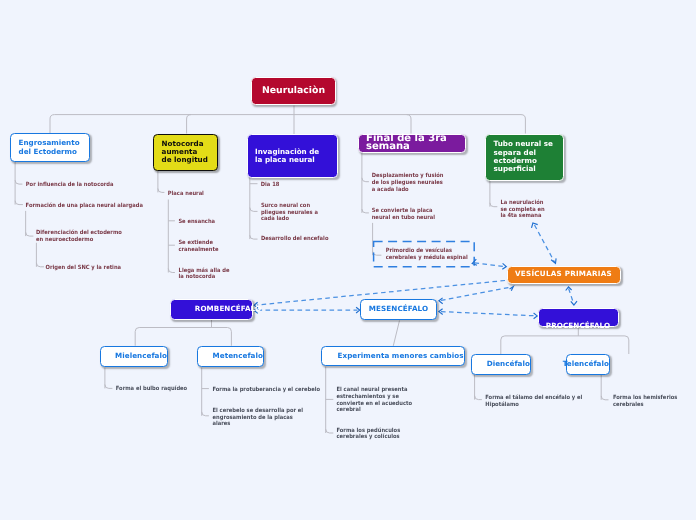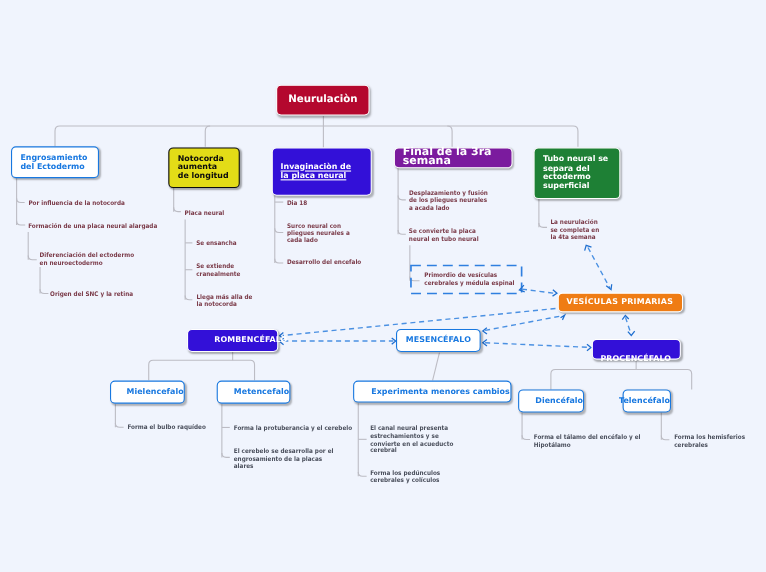--- a/index.html
+++ b/index.html
@@ -78,21 +78,21 @@
 
   
   .n-engros{left:10px;top:133px;width:79.5px;height:29px;background:#fff;
             border:1.7px solid #1878e0;color:#1878e0;font-size:7.18px;padding-left:7.6px;
             box-shadow:1.2px 1.4px 1.6px rgba(0,0,0,.28);}
   .n-noto{left:153px;top:133.5px;width:65px;height:37.5px;background:#e3dc17;
           border:1.7px solid #0d0d0d;color:#0d0d0d;font-size:7.18px;padding-left:7.6px;
           box-shadow:1.2px 1.4px 1.6px rgba(0,0,0,.32);}
   .n-invag{left:246.5px;top:134px;width:91.5px;height:44px;background:#3310d8;
            border:1.4px solid #fff;color:#fff;font-size:7.18px;padding-left:7.6px;
-           box-shadow:1.2px 1.4px 1.6px rgba(0,0,0,.28);text-decoration:underline;}
+           box-shadow:1.2px 1.4px 1.6px rgba(0,0,0,.28);}
   .n-final{left:357.5px;top:133.5px;width:108.5px;height:19px;background:#7b1b9e;
            border:1.4px solid #fff;color:#fff;font-size:10px;padding-left:7.6px;
            box-shadow:1.2px 1.4px 1.6px rgba(0,0,0,.28);align-items:center;}
   .n-tubo{left:485px;top:133.5px;width:79px;height:47px;background:#1e8035;
           border:1.4px solid #fff;color:#fff;font-size:7.18px;padding-left:7.6px;
           box-shadow:1.2px 1.4px 1.6px rgba(0,0,0,.28);}
 </style>
 </head>
 <body>
 

